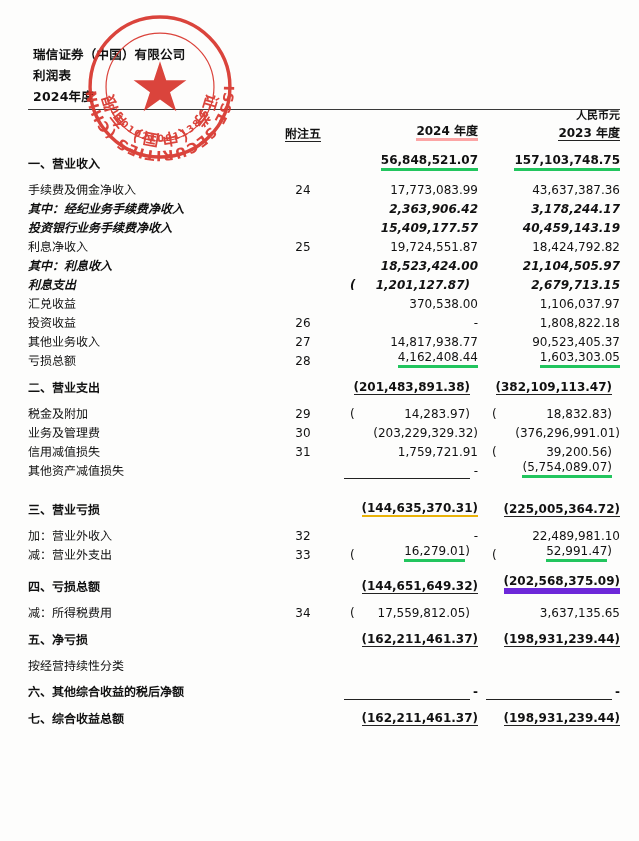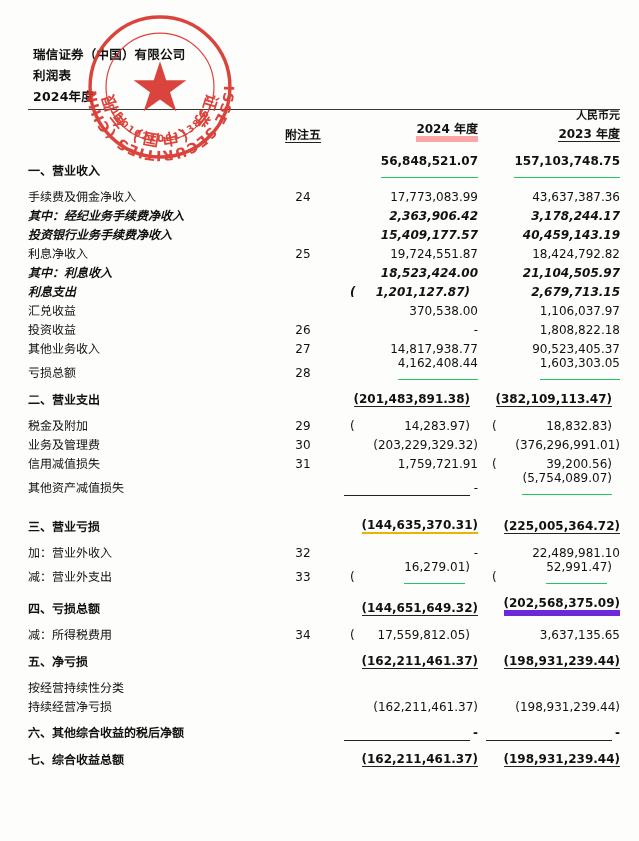--- a/index.html
+++ b/index.html
@@ -99,21 +99,21 @@
     bottom: 0;
   }
 
   
   .bold   { font-weight: bold; }
   .ital   { font-style: italic; font-weight: bold; }
   .ind2   { padding-left: 38px; }
   .ind3   { padding-left: 22px; }
 
   
-  td.val.u1 .num  { border-bottom: 1px solid #22c55e; padding-bottom: 9px; }
+  td.val.u1 .num  { border-bottom: 3px solid #22c55e; padding-bottom: 1px; }
 
   
   td.val.dashline { position: relative; }
   td.val.dashline .rule {
     position: absolute;
     left: 8px;
     right: 8px;
     bottom: -1px;
     border-bottom: 1px solid #222;
   }
@@ -161,21 +161,21 @@
         <col class="c-y2">
     </colgroup>
     <tbody>
 
       <tr class="r">
         <td class="label"></td>
         <td class="note">
           <span class="bold" style="border-bottom:1px solid #222;">附注五</span>
         </td>
         <td class="val">
-          <span class="num bold" style="border-bottom:6px solid #fca5a5;text-align:center;">2024 年度</span>
+          <span class="num bold" style="border-bottom:3px solid #fca5a5;text-align:center;">2024 年度</span>
         </td>
         <td class="val">
           <span class="num bold" style="border-bottom:1px solid #222;">2023 年度</span>
         </td>
       </tr>
 
       <tr class="r gap-before">
         <td class="label bold">一、营业收入</td>
         <td class="note"></td>
         <td class="val u1"><span class="num bold">56,848,521.07</span></td>
@@ -363,26 +363,20 @@
         </td>
       </tr>
 
       <tr class="r gap-before">
         <td class="label">按经营持续性分类</td>
         <td class="note"></td>
         <td class="val"></td>
         <td class="val"></td>
       </tr>
 
-      <tr class="r">
-        <td class="label ind3">持续经营净亏损</td>
-        <td class="note"></td>
-        <td class="val"><span class="num">(<span>162,211,461.37</span>)</span></td>
-        <td class="val"><span class="num">(<span>198,931,239.44</span>)</span></td>
-      </tr>
 
       <tr class="r gap-before">
         <td class="label bold">六、其他综合收益的税后净额</td>
         <td class="note"></td>
         <td class="val dashline">
           <span class="num bold">-</span><span class="rule"></span>
         </td>
         <td class="val dashline">
           <span class="num bold">-</span><span class="rule"></span>
         </td>

